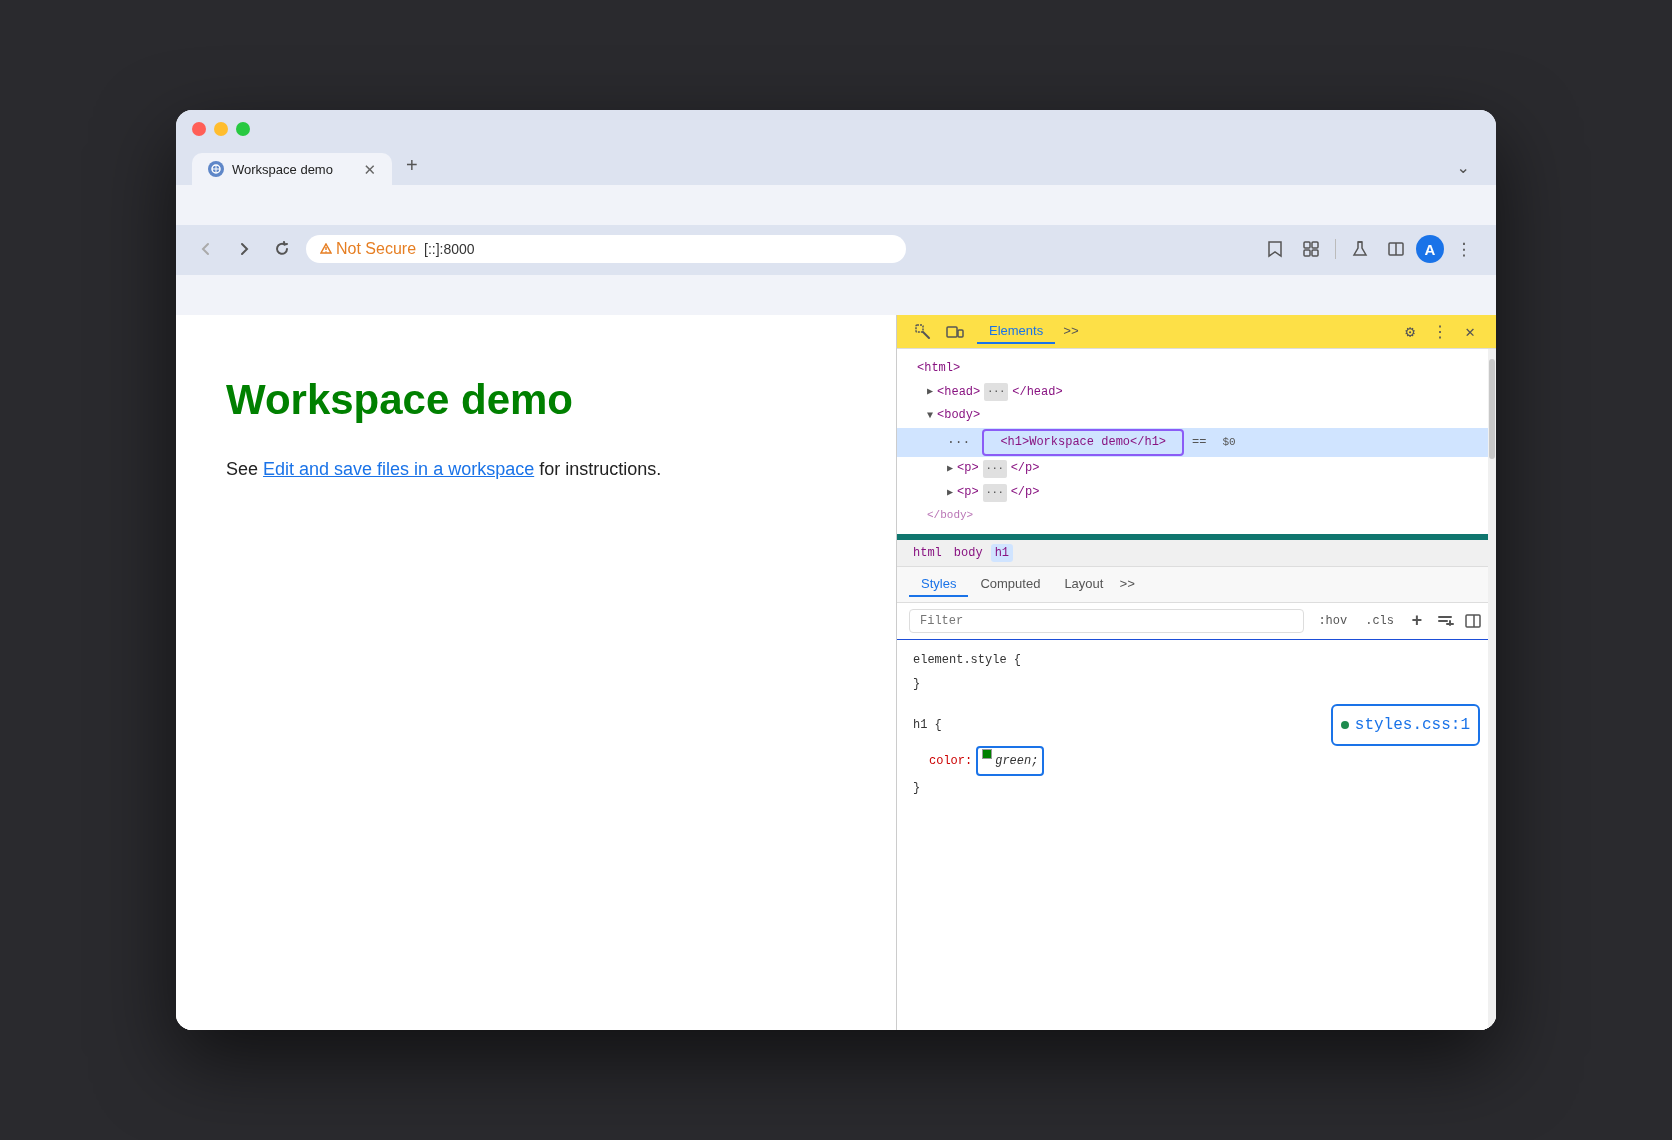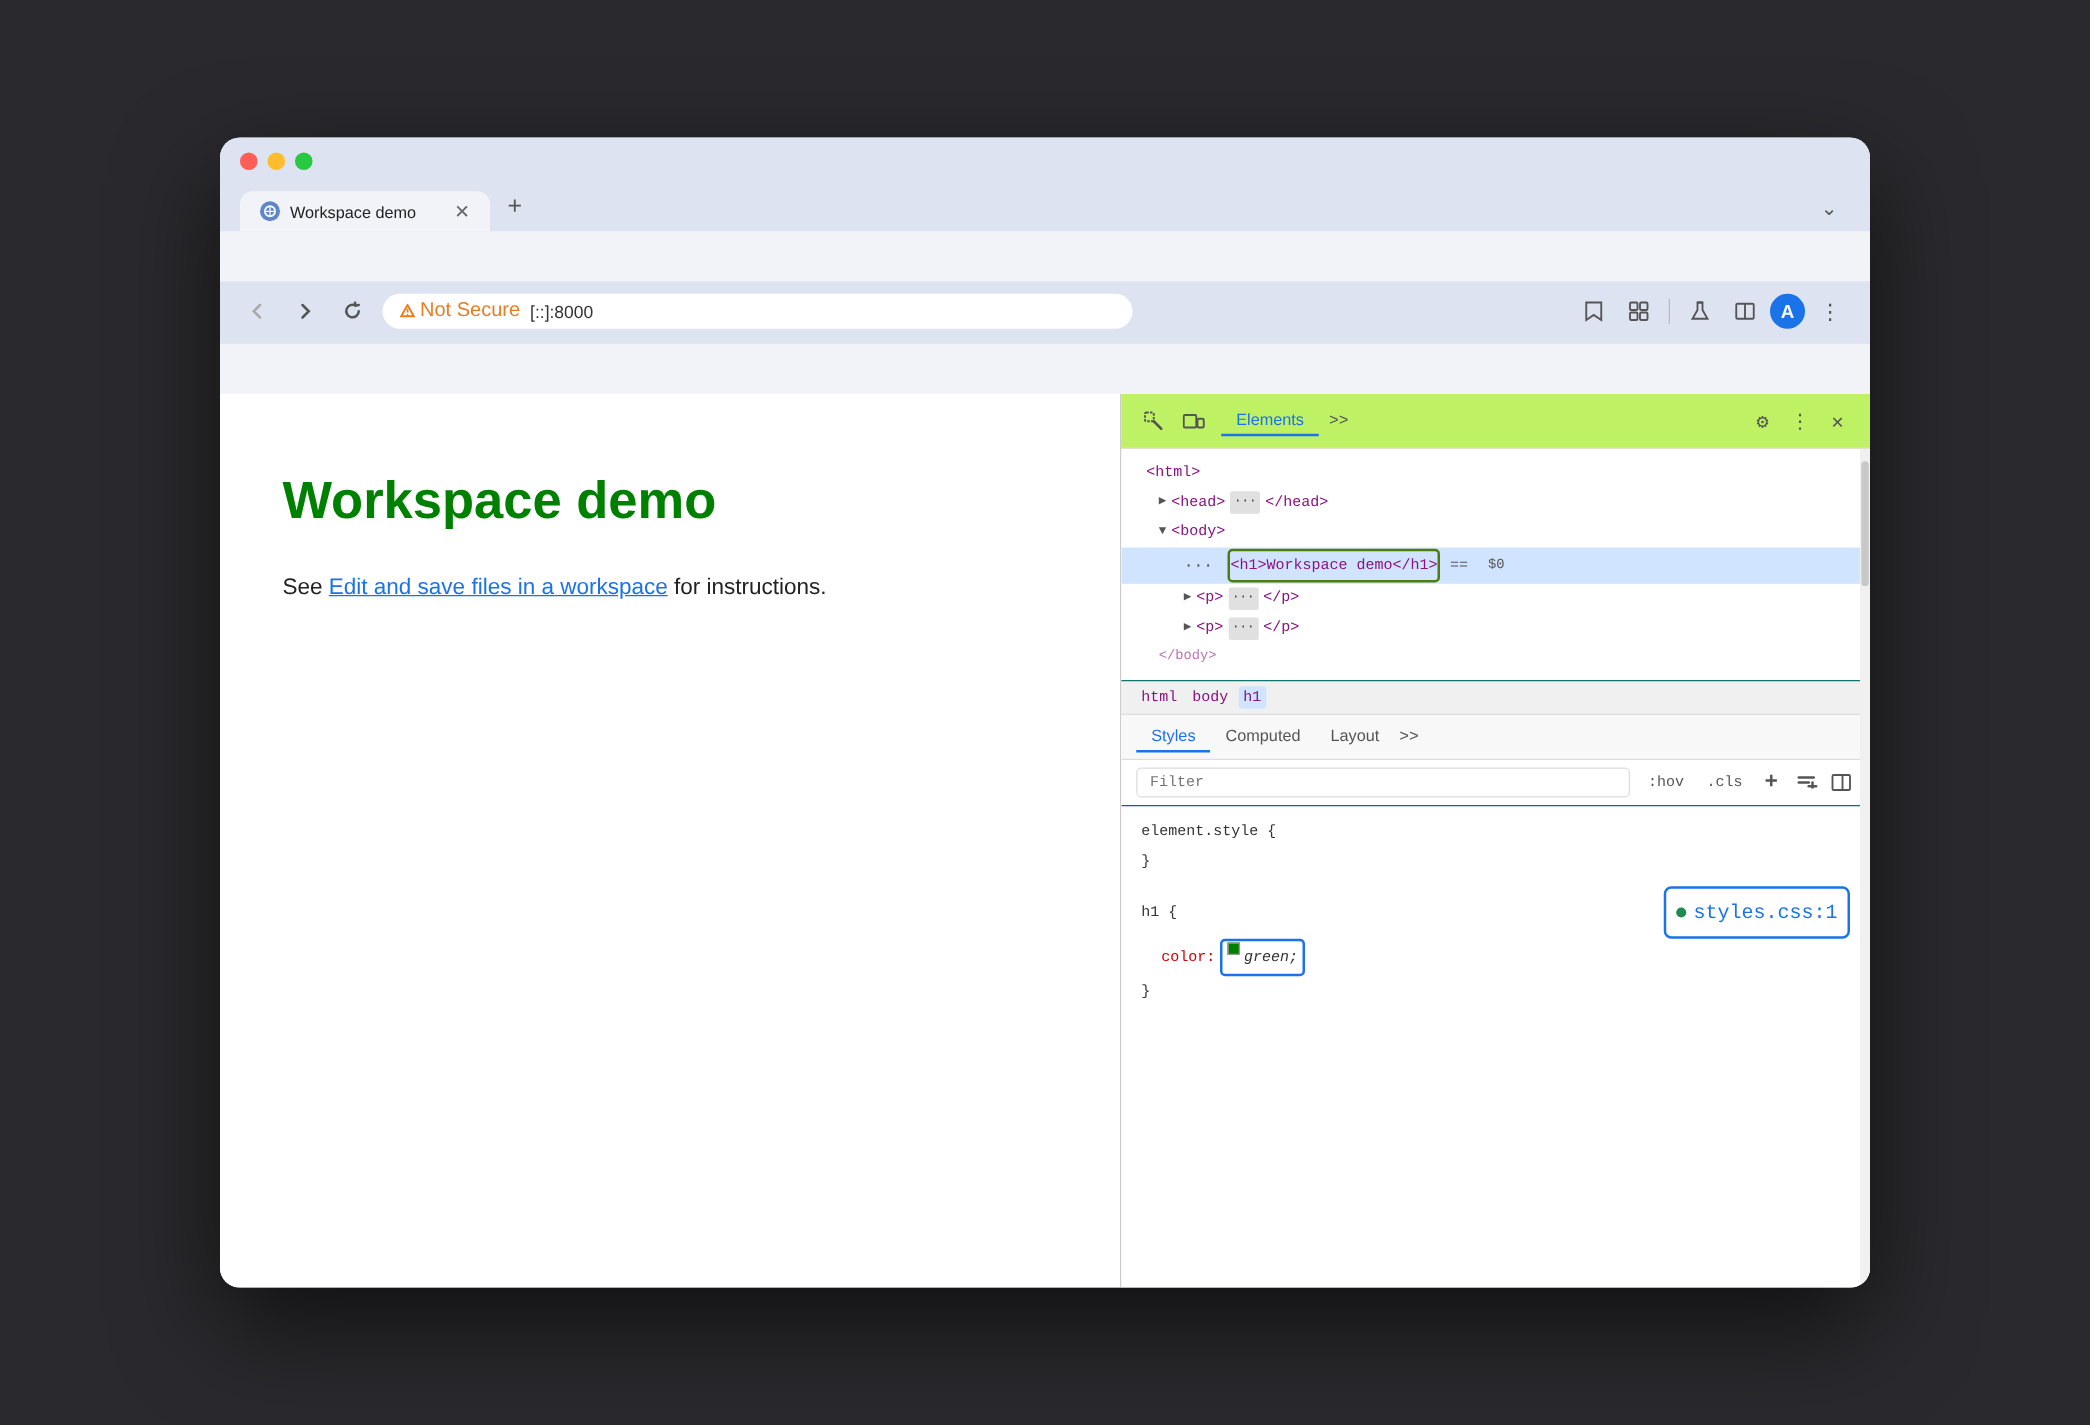--- a/index.html
+++ b/index.html
@@ -247,22 +247,22 @@
       display: flex;
       flex-direction: column;
       font-family: 'Consolas', 'Monaco', 'Courier New', monospace;
     }
 
     
     .dt-toolbar {
       display: flex;
       align-items: center;
       padding: 0 12px;
-      height: 44px;
-      background: #bef264;
+      height: 34px;
+      background: #fde047;
       border-bottom: 1px solid #ddd;
       gap: 4px;
     }
 
     .dt-tool-btn {
       width: 28px;
       height: 28px;
       display: flex;
       align-items: center;
       justify-content: center;
@@ -346,21 +346,21 @@
       font-size: 13px;
       cursor: pointer;
     }
 
     
     .dt-breadcrumb {
       display: flex;
       align-items: center;
       padding: 4px 12px;
       background: #f0f0f0;
-      border-top: 1px solid #0f766e;
+      border-top: 6px solid #0f766e;
       border-bottom: 1px solid #ddd;
       gap: 4px;
       font-size: 12px;
     }
 
     .dt-bc-item {
       color: #881280;
       cursor: pointer;
       padding: 2px 4px;
     }
@@ -484,25 +484,25 @@
       width: 10px;
       height: 10px;
       background: green;
       border: 1px solid #999;
       margin-right: 3px;
       vertical-align: middle;
     }
 
     
     .h1-highlight {
-      border: 2px solid #4d7c0f;
+      border: 2px solid #8b5cf6;
       border-radius: 4px;
       display: inline-flex;
       align-items: center;
-      padding: 1px 0;
+      padding: 1px 16px;
     }
 
     
     .green-highlight {
       border: 2px solid #1a73e8;
       border-radius: 4px;
       display: inline-flex;
       align-items: flex-start;
       padding: 1px 4px;
       font-style: italic;

